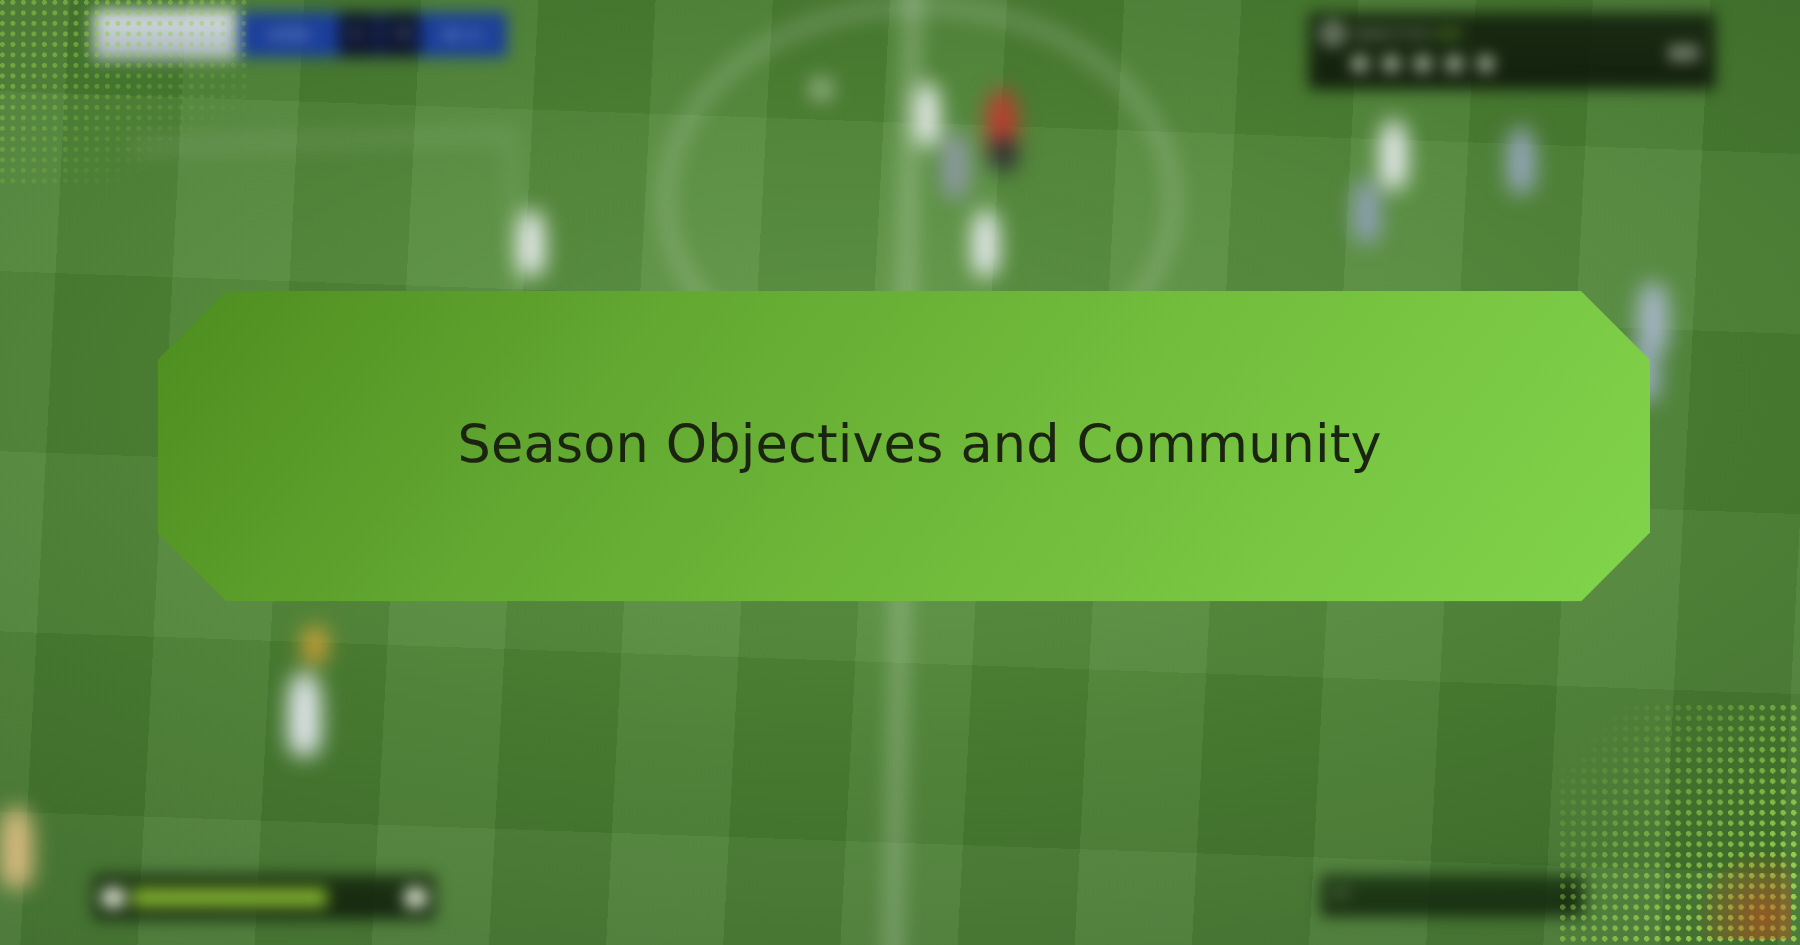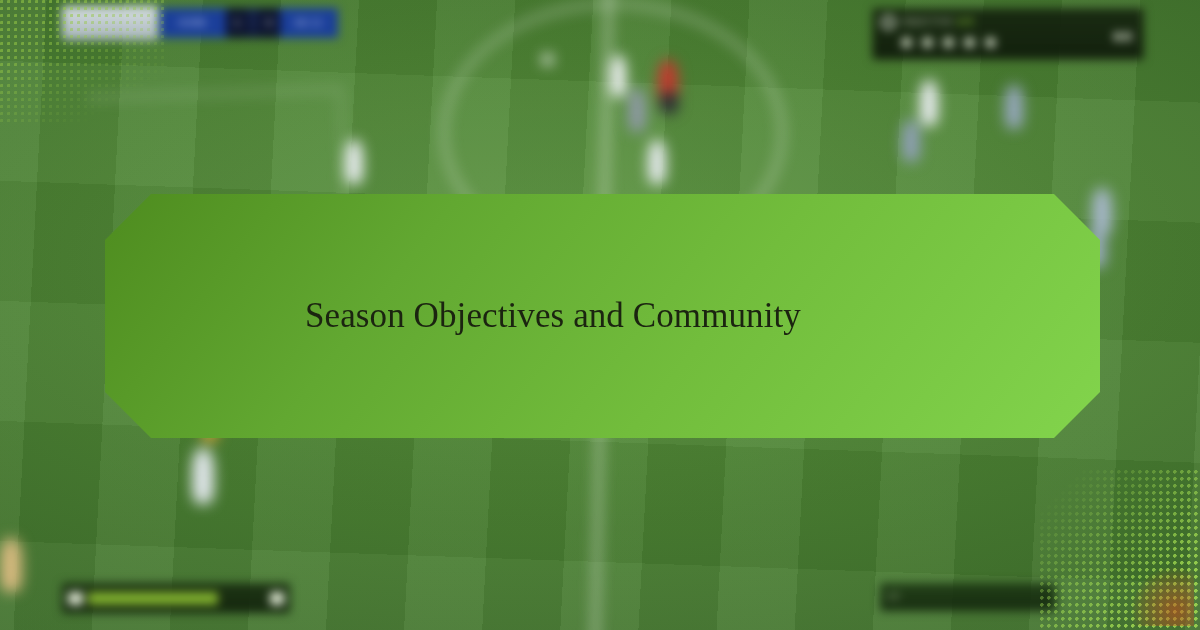--- a/index.html
+++ b/index.html
@@ -168,34 +168,33 @@
   }
   .dots-br-glow {
     right: 6px; bottom: 4px; width: 62px; height: 60px;
     background: radial-gradient(circle at 70% 75%, rgba(196,74,28,0.60) 0%, rgba(196,74,28,0.18) 55%, transparent 72%);
   }
 
   
   .banner {
     position: absolute;
     left: 105px; top: 194px;
-    width: 995px; height: 244px;
+    width: 995px; height: 207px;
     background: linear-gradient(128deg, #4e8c1f 0%, #62a831 30%, #72bd3c 60%, #82d44c 100%);
     clip-path: polygon(
       46px 0,
       calc(100% - 46px) 0,
       100% 46px,
       100% calc(100% - 46px),
       calc(100% - 46px) 100%,
       46px 100%,
       0 calc(100% - 46px),
       0 46px);
     display: flex;
     align-items: center;
-    font-family: Liberation Serif, serif;
   }
   .banner-title {
     margin: 0;
     padding-left: 200px;
     padding-right: 120px;
     font-size: 35px;
     line-height: 1.52;
     font-weight: 400;
     color: #1b2410;
     letter-spacing: 0.1px;

